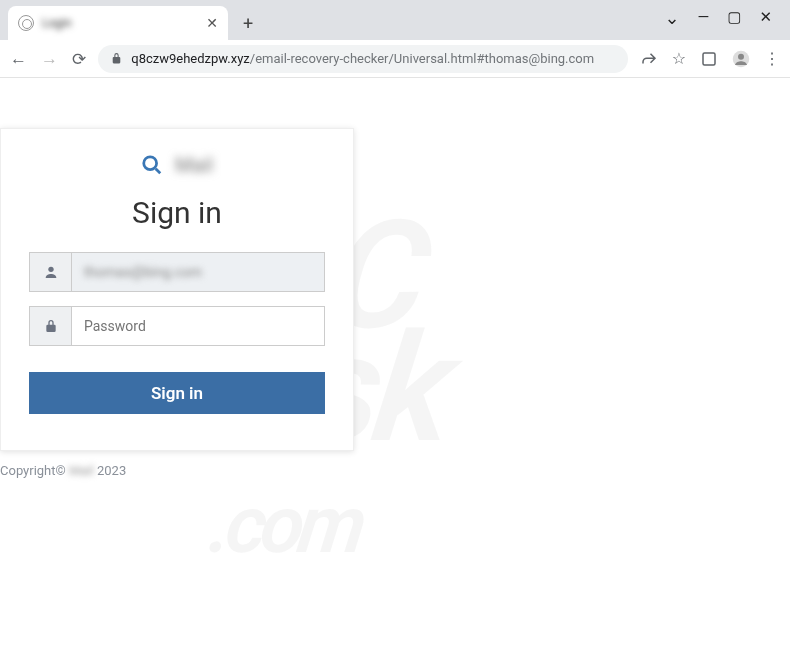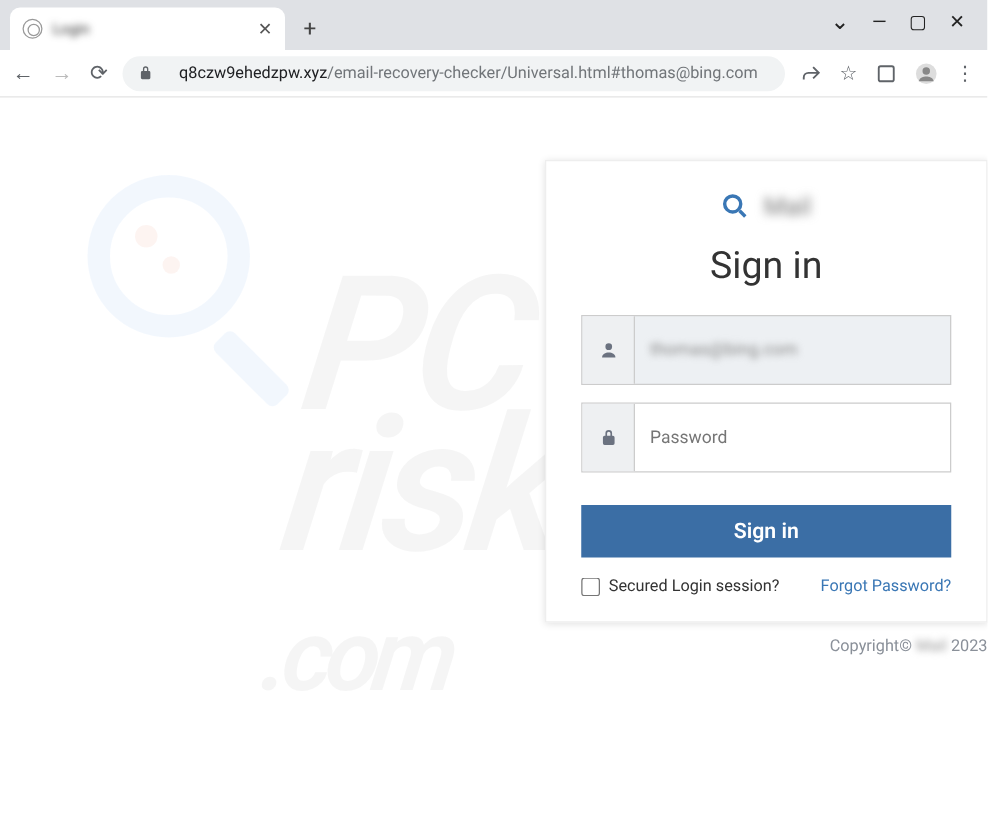--- a/index.html
+++ b/index.html
@@ -13,43 +13,43 @@
   .favicon { width: 16px; height: 16px; border: 1px solid #999; border-radius: 50%; position: relative; }
   .favicon::before { content:""; position:absolute; left:3px; top:3px; width:8px; height:8px; border:1px solid #999; border-radius:50%; }
   .tab-title { flex: 1; font-size: 12px; color: #333; filter: blur(3px); }
   .tab-close { font-size: 14px; color: #555; }
   .new-tab { width: 28px; height: 28px; display:flex; align-items:center; justify-content:center; font-size:18px; color:#444; margin-left:6px; margin-bottom:3px; }
   
   .addr-bar { height: 38px; background: #fff; border-bottom: 1px solid #e3e3e3; display:flex; align-items:center; padding: 0 10px; gap: 12px; }
   .nav-icons { display:flex; align-items:center; gap: 14px; }
   .nav-icons span { color:#5f6368; font-size: 17px; }
   .nav-icons .disabled { color:#bbb; }
-  .url-box { flex:1; height: 28px; background:#f1f3f4; border-radius:14px; display:flex; align-items:center; padding:0 12px; gap:20px; font-size:13px; color:#5f6368; }
+  .url-box { flex:1; height: 28px; background:#f1f3f4; border-radius:14px; display:flex; align-items:center; padding:0 12px; gap:8px; font-size:13px; color:#5f6368; }
   .url-box .domain { color:#202124; }
   .url-box .path { color:#717579; }
   .right-icons { display:flex; align-items:center; gap:14px; color:#5f6368; font-size:16px; }
   .right-icons svg { width:18px; height:18px; }
   
   
   .watermark { position:absolute; top:130px; left:40px; right:40px; bottom:40px; pointer-events:none; opacity:0.08; }
   .watermark .mag { position:absolute; left:30px; top:10px; width:180px; height:180px; }
   .watermark .mag .lens { width:130px; height:130px; border:18px solid #6aa6ef; border-radius:50%; position:relative; }
   .watermark .mag .handle { position:absolute; width:22px; height:70px; background:#6aa6ef; transform: rotate(-45deg); left:120px; top:120px; border-radius:6px; }
   .watermark .mag .dot1 { position:absolute; width:18px; height:18px; background:#e97a5d; border-radius:50%; left:38px; top:40px; }
   .watermark .mag .dot2 { position:absolute; width:14px; height:14px; background:#e97a5d; border-radius:50%; left:60px; top:65px; }
   .watermark .text { position:absolute; left:190px; top:90px; font-size:150px; font-style:italic; font-weight:600; color:#888; letter-spacing:-6px; transform: skewX(-8deg); line-height:0.75; }
   
   
-  .stage { position:absolute; top:78px; left:0; right:0; bottom:0; display:flex; flex-direction:column; align-items:flex-end; padding-top:50px; }
+  .stage { position:absolute; top:78px; left:0; right:0; bottom:0; display:flex; flex-direction:column; align-items:flex-start; padding-top:50px; }
   .card { width: 354px; background:#fff; box-shadow: 0 1px 6px rgba(0,0,0,0.12); border:1px solid #eee; padding: 24px 28px 20px 28px; }
   .brand { display:flex; align-items:center; justify-content:center; gap:12px; margin-bottom:18px; }
   .brand-name { font-size:20px; color:#777; filter: blur(4px); }
   .brand svg { width:22px; height:22px; }
   .heading { text-align:center; font-size:30px; font-weight:400; color:#333; margin-bottom:22px; }
-  .field { display:flex; border:1px solid #ccc; margin-bottom:14px; height:56px; }
+  .field { display:flex; border:1px solid #ccc; margin-bottom:14px; height:40px; }
   .field .ico { width:42px; background:#eef0f2; border-right:1px solid #ccc; display:flex; align-items:center; justify-content:center; color:#6b7280; }
   .field .ico svg { width:16px; height:16px; }
   .field input { flex:1; border:none; padding:0 12px; font-size:14px; outline:none; background:transparent; color:#333; }
   .field.filled { background:#edf0f3; }
   .field.filled input { color:#888; filter: blur(3px); }
   .signin-btn { width:100%; height:42px; background:#3b6ea5; color:#fff; border:none; font-size:17px; font-weight:600; cursor:pointer; margin-top:12px; margin-bottom:16px; }
   .row { display:flex; justify-content:space-between; align-items:center; font-size:13px; }
   .chk { display:flex; align-items:center; gap:7px; color:#333; }
   .chk input { width:15px; height:15px; }
   .forgot { color:#3a77b5; text-decoration:none; }
@@ -142,27 +142,20 @@
       <span class="ico">
         <svg viewBox="0 0 24 24" fill="#6b7280">
             <path d="M12 3a4 4 0 00-4 4v3H7a2 2 0 00-2 2v7a2 2 0 002 2h10a2 2 0 002-2v-7a2 2 0 00-2-2h-1V7a4 4 0 00-4-4zm-2 4a2 2 0 114 0v3h-4V7z"></path>
           </svg>
       </span>
       <input type="password" placeholder="Password" style="">
     </div>
     
     <button class="signin-btn">Sign in</button>
     
-    <div class="row">
-      <label class="chk">
-        <input type="checkbox" style="">
-        <span>Secured Login session?</span>
-      </label>
-      <a href="#" class="forgot">Forgot Password?</a>
-    </div>
   </div>
 
   <div class="copyright">
     <span>Copyright©</span>
     <span class="blurred">Mail</span>
     <span>2023</span>
   </div>
 </div>
 
 </body></html>

